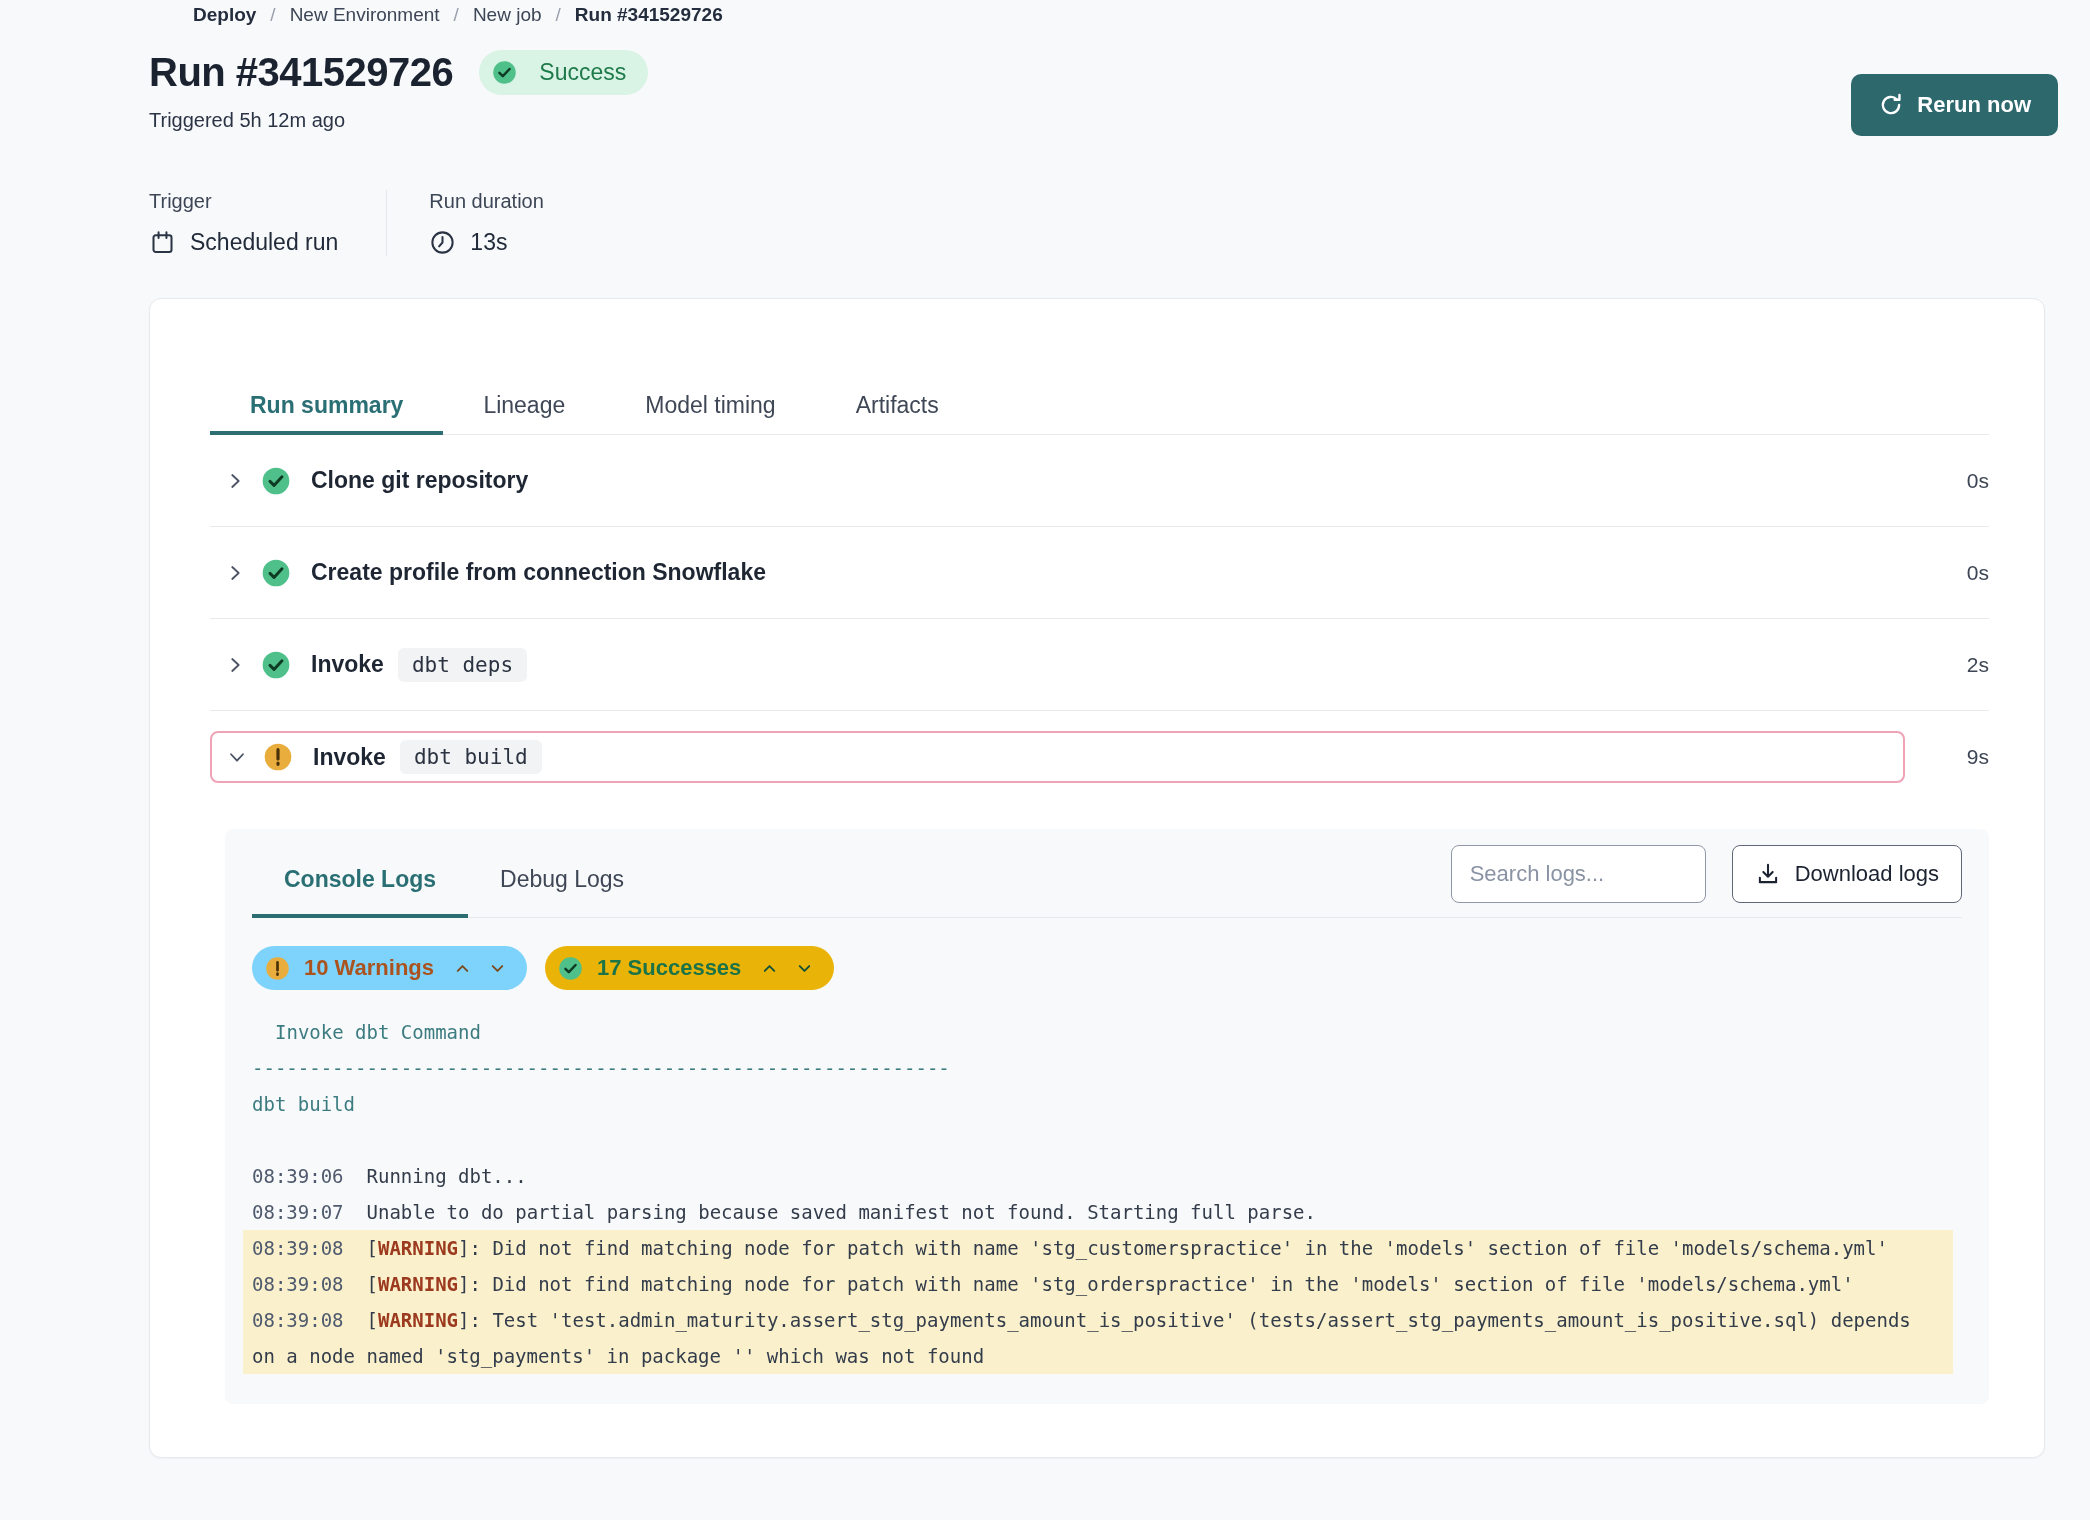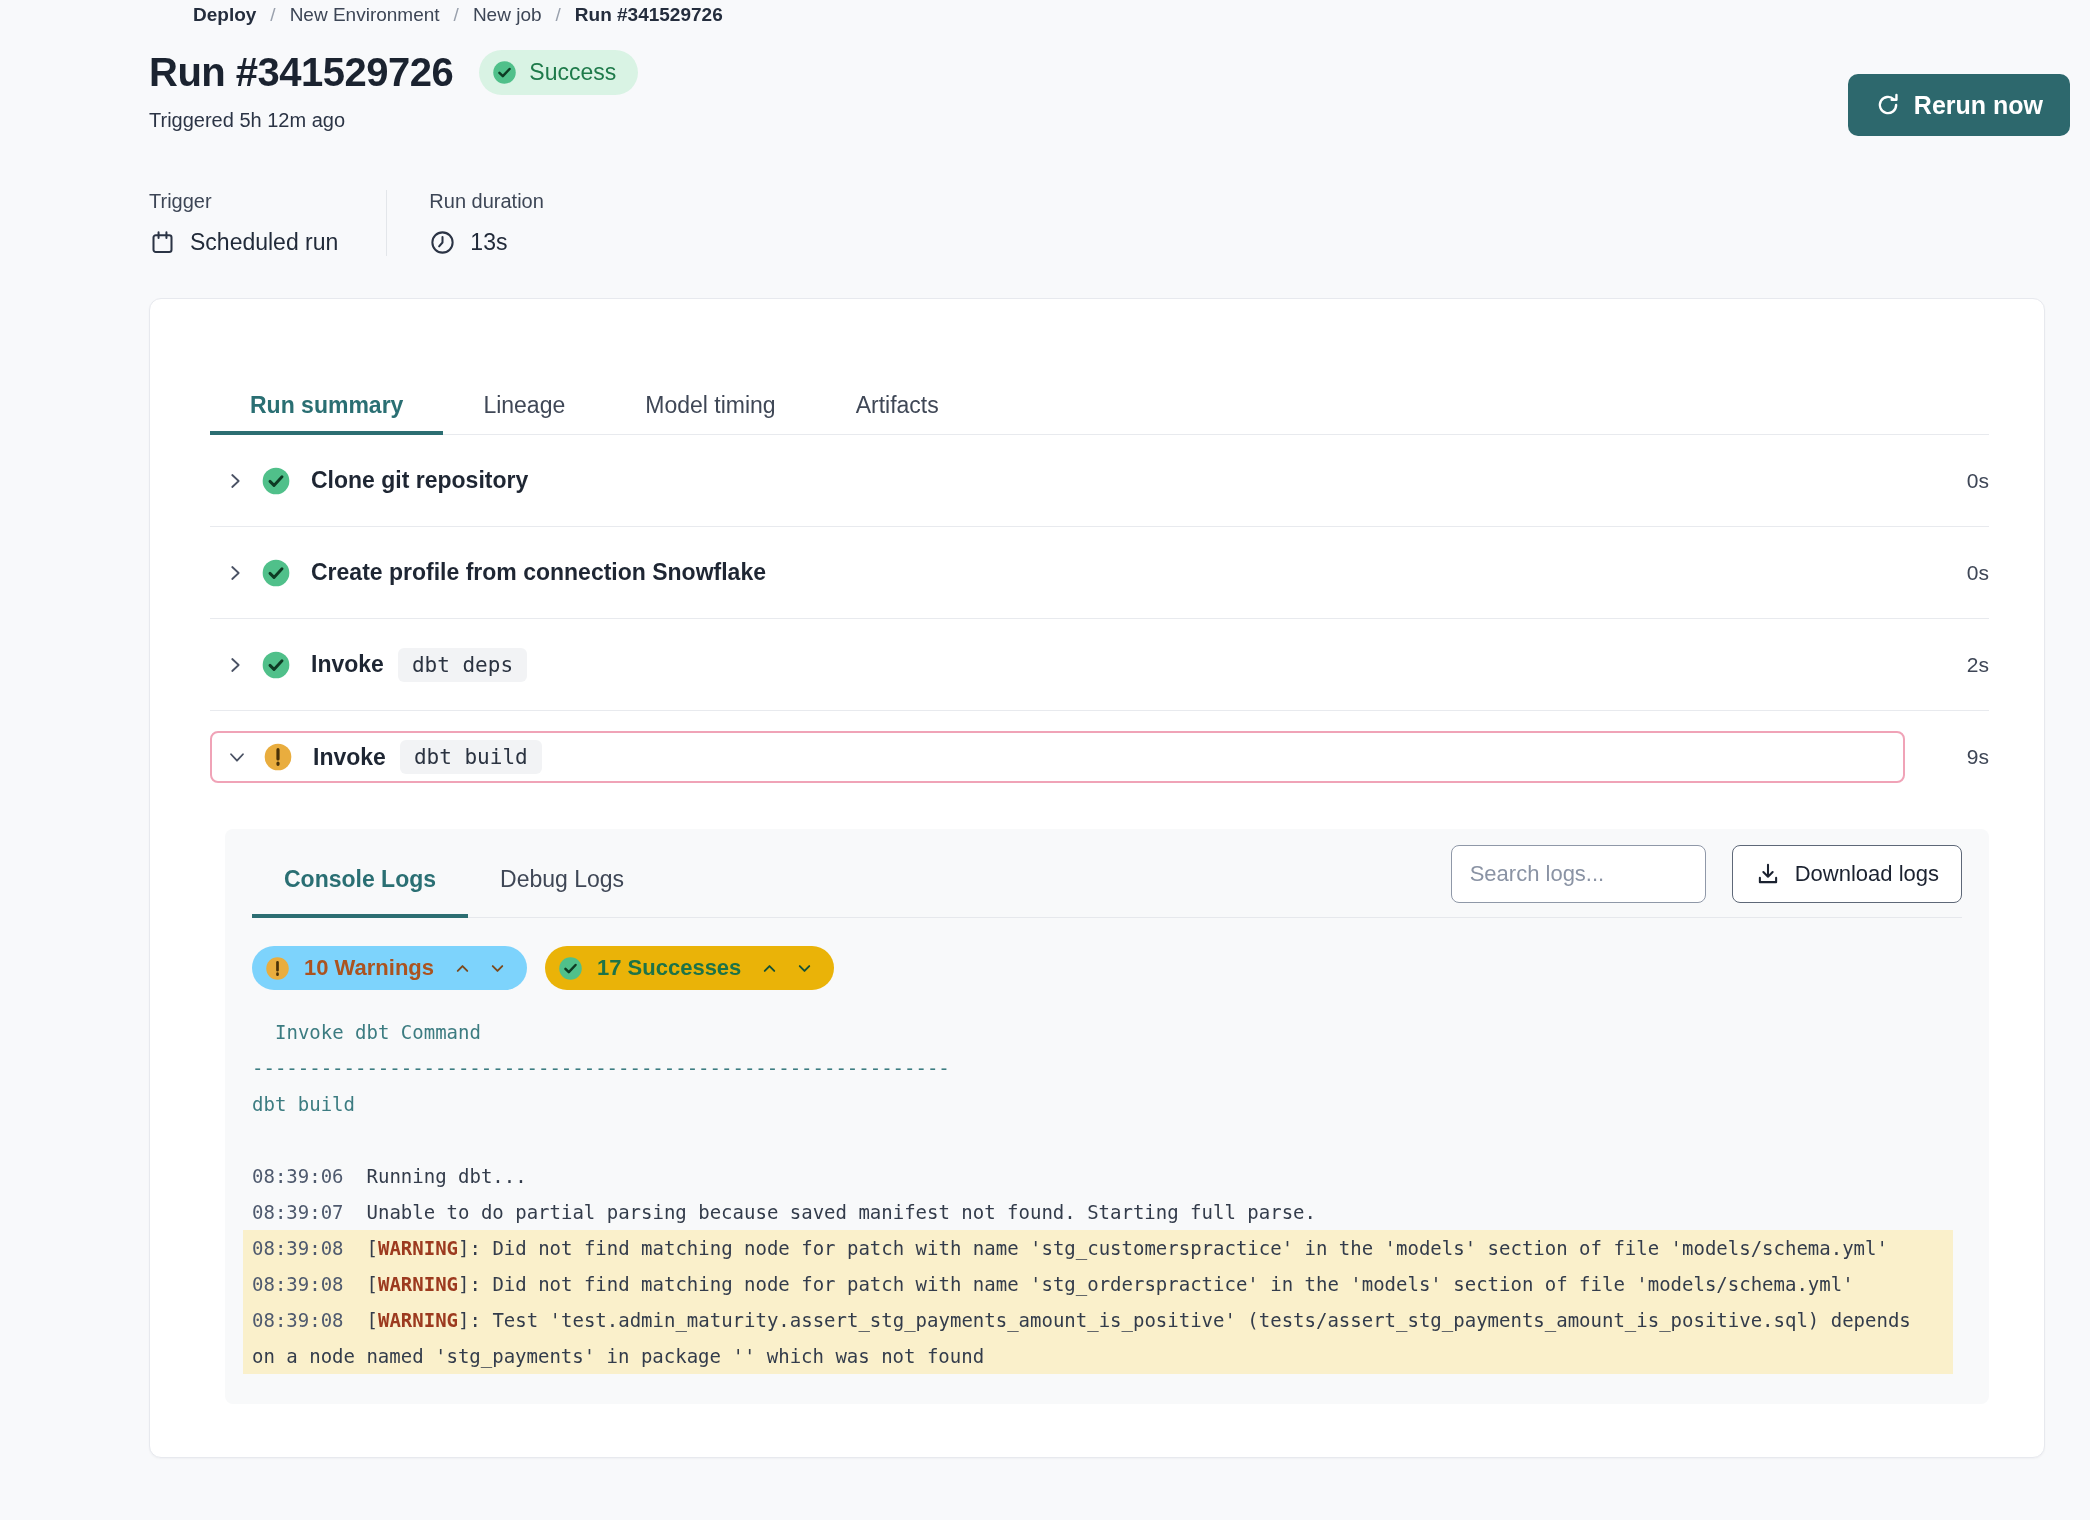--- a/index.html
+++ b/index.html
@@ -14,29 +14,29 @@
   
   .breadcrumb { display: flex; align-items: center; gap: 14px; font-size: 19px; color: #3d4656; margin-left: 44px; }
   .breadcrumb .crumb { cursor: pointer; }
   .breadcrumb .strong { font-weight: 700; color: #242d3d; }
   .breadcrumb .sep { color: #9aa1ad; }
 
   
   .title-row { display: flex; align-items: center; gap: 26px; margin-top: 24px; }
   .page-title { font-size: 40px; font-weight: 700; letter-spacing: -0.5px; color: #1b2330; }
   .status-pill {
-    display: inline-flex; align-items: center; gap: 11px;
+    display: inline-flex; align-items: center; gap: 21px;
     background: #d9f3e4; border-radius: 999px; padding: 9px 22px 9px 12px;
     font-size: 23px; color: #1e7a4a; font-weight: 400;
   }
   .rerun-btn {
-    position: absolute; top: 74px; right: 20px;
+    position: absolute; top: 74px; right: 32px;
     display: inline-flex; align-items: center; gap: 13px;
     background: #2d686d; color: #ffffff; border: none; border-radius: 10px;
-    padding: 12px 27px; height: 62px; font-size: 25px; font-weight: 700;
+    padding: 12px 27px; height: 62px; font-size: 22px; font-weight: 700;
     font-family: "Liberation Sans", sans-serif; cursor: pointer;
   }
   .triggered { margin-top: 14px; font-size: 20px; color: #2b3445; }
 
   
   .meta-row { display: flex; margin-top: 58px; }
   .meta-col { padding-right: 48px; }
   .meta-col + .meta-col { border-left: 1px solid #e3e6ea; padding-left: 42px; }
   .meta-label { font-size: 20px; color: #3d4656; }
   .meta-value { display: flex; align-items: center; gap: 14px; margin-top: 16px; font-size: 23px; color: #222b3a; }

